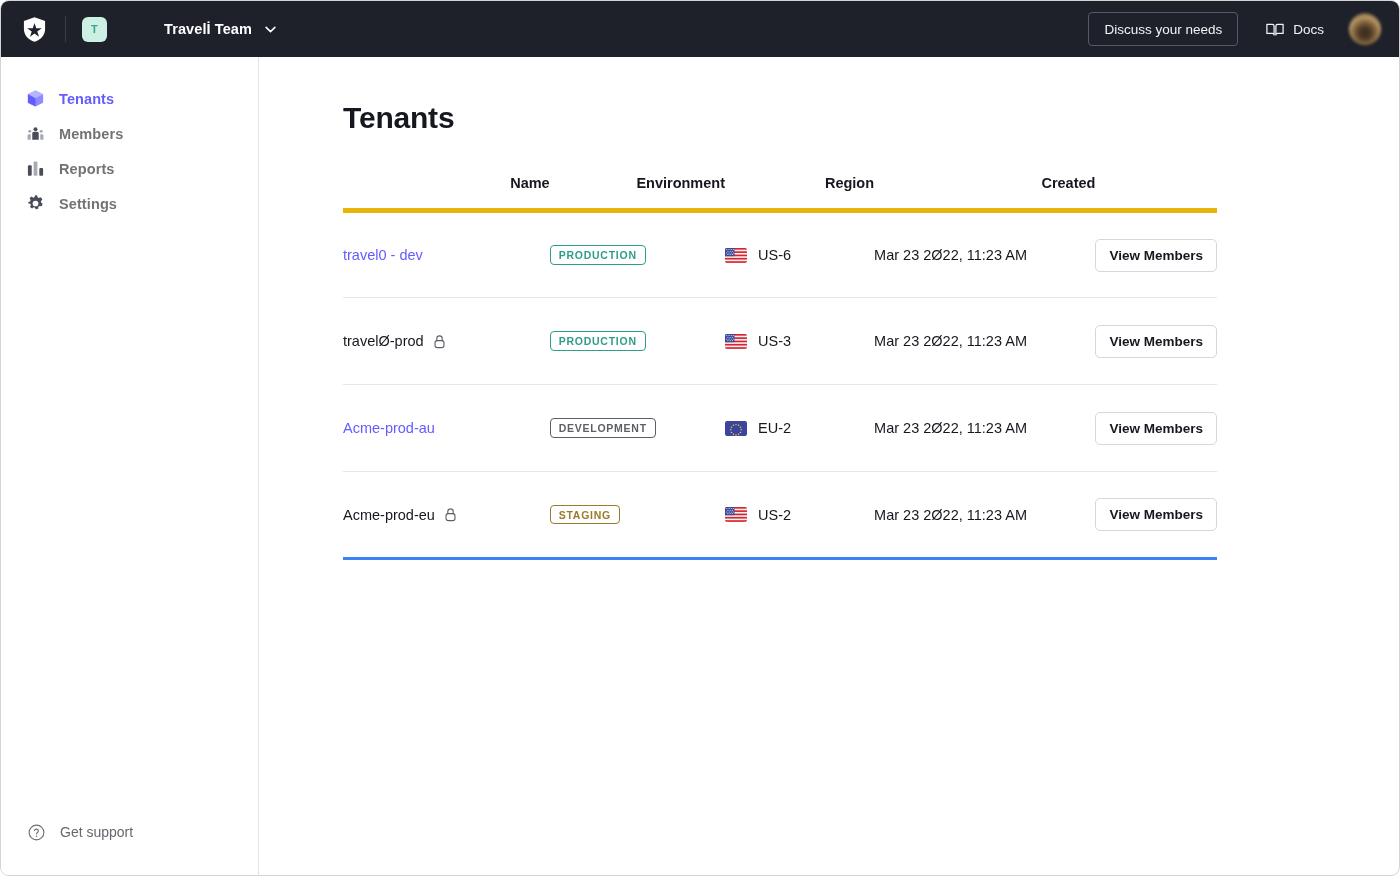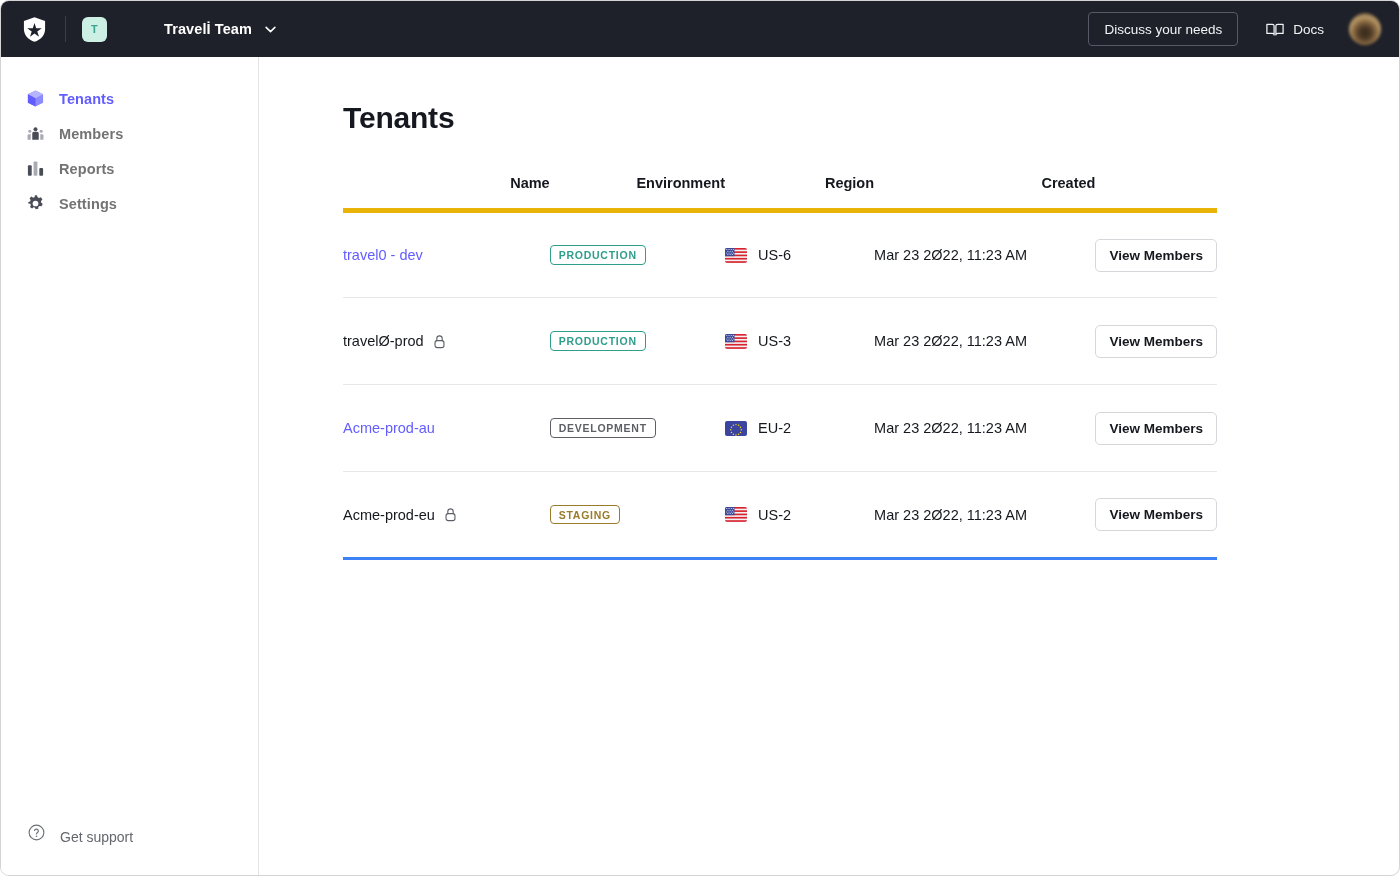--- a/index.html
+++ b/index.html
@@ -97,21 +97,21 @@
     height: 35px;
     padding-left: 25px;
     cursor: pointer;
     text-decoration: none;
   }
   .nav-icon { width: 19px; height: 19px; display: flex; align-items: center; justify-content: center; flex: 0 0 19px; }
   .nav-label { font-size: 14.5px; font-weight: 700; color: #737373; letter-spacing: .1px; }
   .nav-item.active .nav-label { color: #635dff; }
   .sidebar-spacer { flex: 1 1 auto; }
   .support {
-    display: flex; align-items: flex-end; gap: 15px;
+    display: flex; align-items: flex-start; gap: 15px;
     padding-left: 27px; margin-bottom: 30px;
     cursor: pointer; text-decoration: none;
   }
   .support-label { font-size: 14px; color: #65676e; }
 
   
   .main { flex: 1 1 auto; overflow: hidden; padding: 44px 0 0 84px; }
   .page-title {
     font-size: 30px; font-weight: 700; color: #16181f;
     letter-spacing: -.2px; line-height: 1.1;

